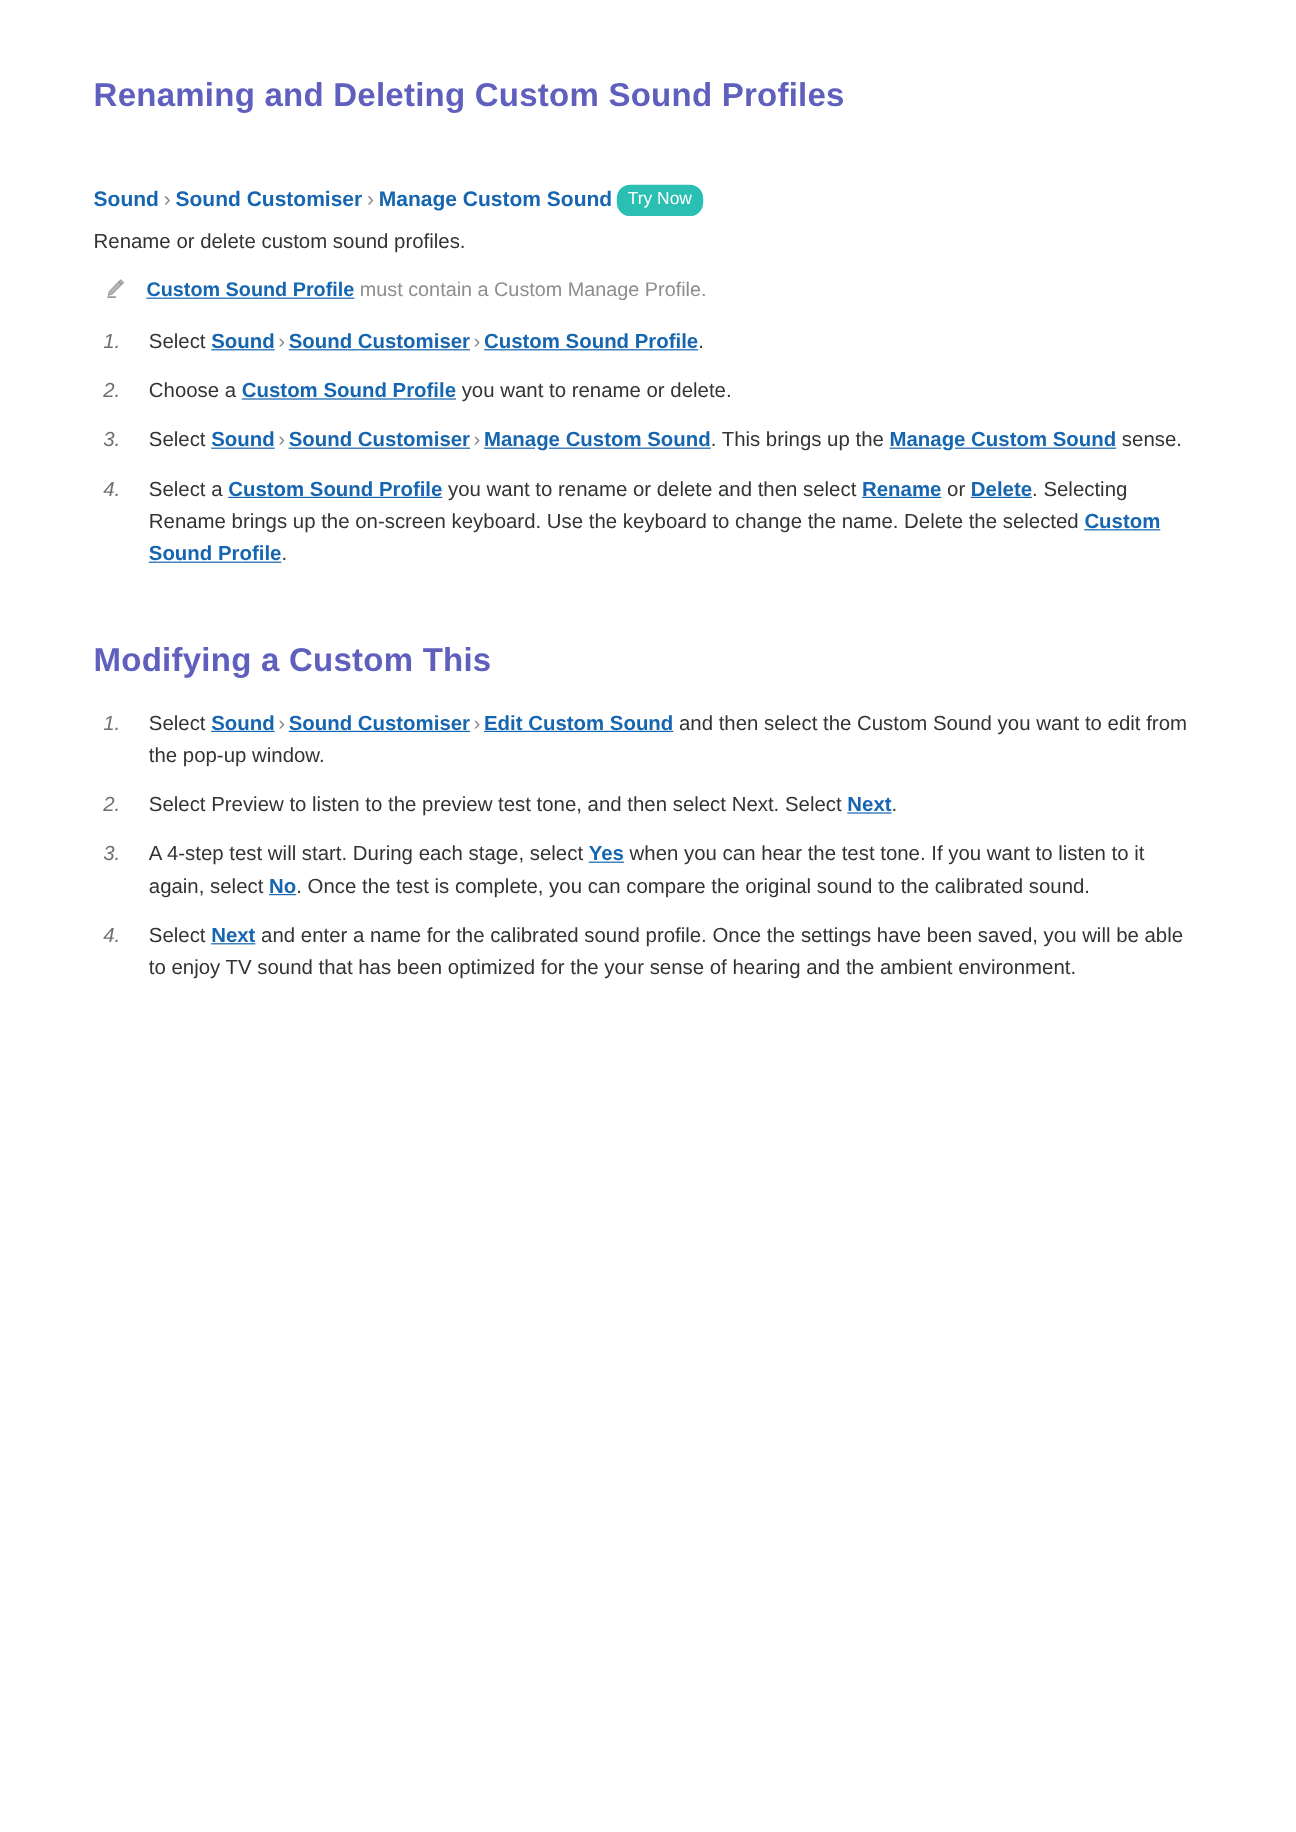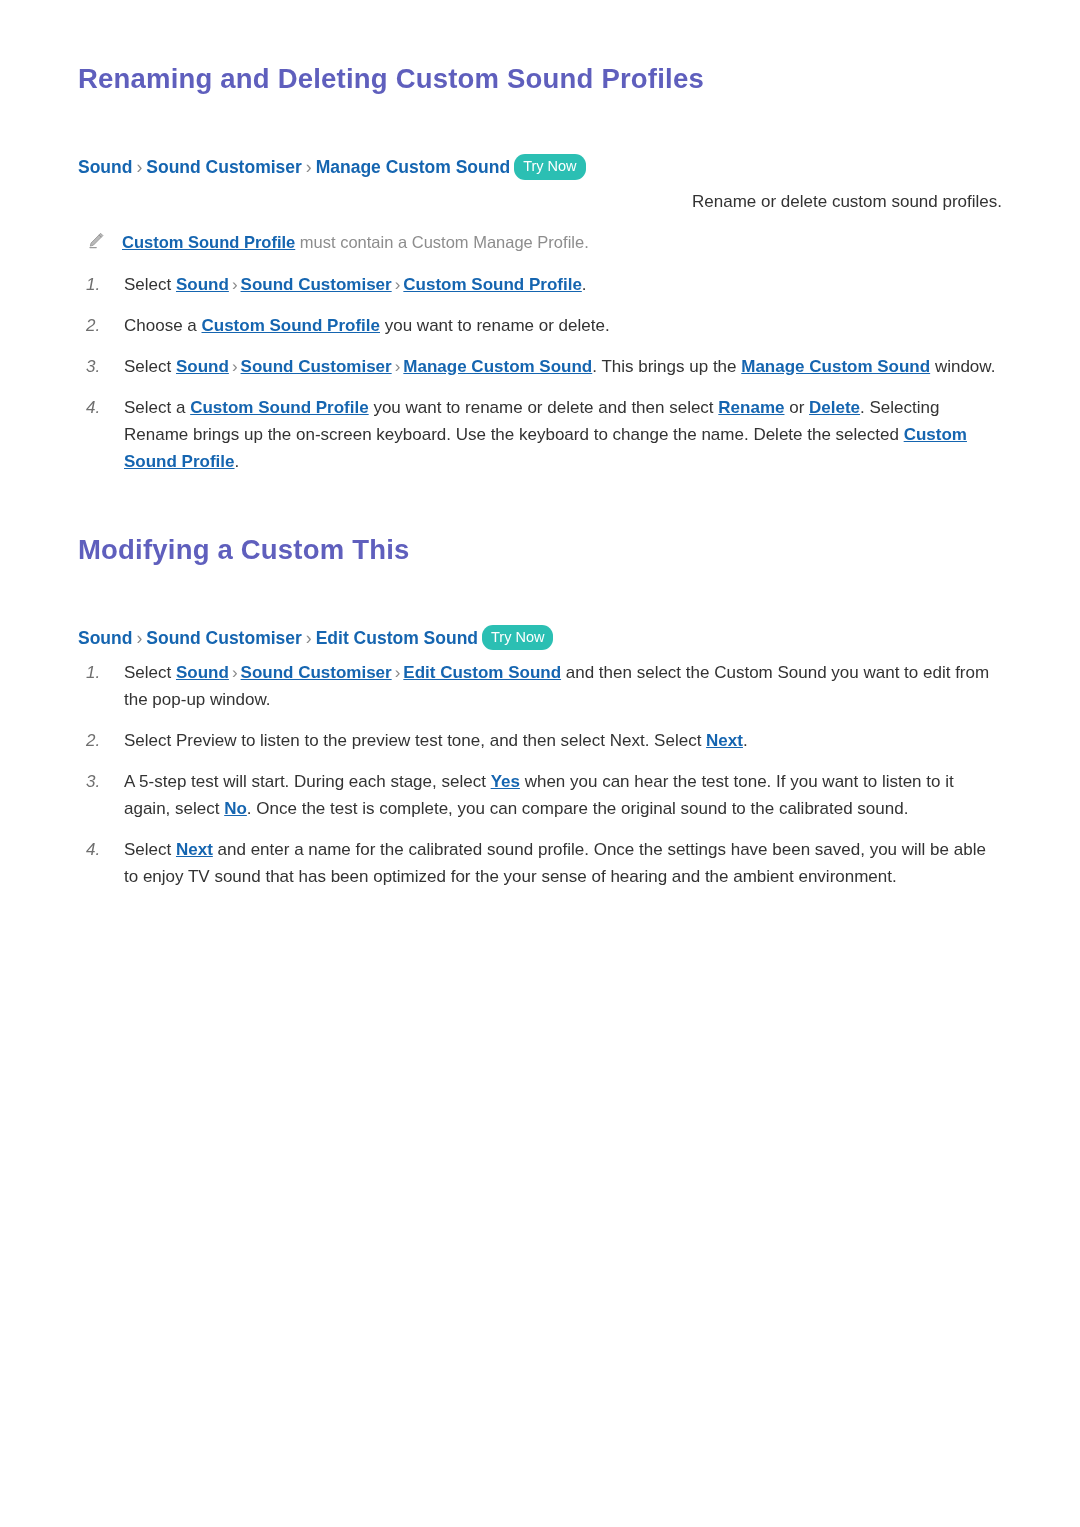--- a/index.html
+++ b/index.html
@@ -70,21 +70,20 @@
     white-space: nowrap;
     margin-top: 36px;
   }
 
   
   .intro {
     font-size: 17px;
     color: #333333;
     line-height: 26px;
     margin: 0 0 14px 0;
-    text-align: right;
   }
 
   
   .note {
     position: relative;
     padding-left: 44px;
     font-size: 16.5px;
     line-height: 26px;
     color: #8d8d8d;
     margin: 0 0 16px 0;
@@ -152,30 +151,29 @@
         <div class="breadcrumb"><span class="crumb">Sound</span><span class="sep">›</span><span class="crumb">Sound Customiser</span><span class="sep">›</span><span class="crumb">Manage Custom Sound</span><span class="try-now">Try Now</span></div>
         <p class="intro">Rename or delete custom sound profiles.</p>
         <div class="note"><span class="pencil-icon"><svg width="20" height="20" viewBox="0 0 20 20" xmlns="http://www.w3.org/2000/svg">
               <path d="M14.6 2.3 L16.9 4.6 L7.3 14.2 L4.3 15.1 L5.1 12.0 Z" fill="#b9b9b9" stroke="#9a9a9a" stroke-width="0.9" stroke-linejoin="round"></path>
               <path d="M13.0 3.9 L15.3 6.2" stroke="#8f8f8f" stroke-width="0.9"></path>
               <path d="M4.0 16.6 L10.2 16.6" stroke="#9a9a9a" stroke-width="1.4" stroke-linecap="round"></path>
             </svg></span><b class="term">Custom Sound Profile</b><span> must contain a Custom Manage Profile.</span></div>
         <ol class="steps">
           <li><span class="marker">1.</span><span>Select </span><b class="term">Sound</b><span class="sep-ol">›</span><b class="term">Sound Customiser</b><span class="sep-ol">›</span><b class="term">Custom Sound Profile</b><span>.</span></li>
           <li><span class="marker">2.</span><span>Choose a </span><b class="term">Custom Sound Profile</b><span> you want to rename or delete.</span></li>
-          <li><span class="marker">3.</span><span>Select </span><b class="term">Sound</b><span class="sep-ol">›</span><b class="term">Sound Customiser</b><span class="sep-ol">›</span><b class="term">Manage Custom Sound</b><span>. This brings up the </span><b class="term">Manage Custom Sound</b><span> window.</span></li>
+          <li><span class="marker">3.</span><span>Select </span><b class="term">Sound</b><span class="sep-ol">›</span><b class="term">Sound Customiser</b><span class="sep-ol">›</span><b class="term">Manage Custom Sound</b><span>. This brings up the </span><b class="term">Manage Custom Sound</b><span> sense.</span></li>
           <li><span class="marker">4.</span><span>Select a </span><b class="term">Custom Sound Profile</b><span> you want to rename or delete and then select </span><b class="term">Rename</b><span> or </span><b class="term">Delete</b><span>. Selecting Rename brings up the on-screen keyboard. Use the keyboard to change the name. Delete the selected </span><b class="term">Custom Sound Profile</b><span>.</span></li>
         </ol>
       </div>
       <div class="section">
         <div class="section-title-wrap">
           <h1 class="section-title">Modifying a Custom This</h1>
         </div>
-        <div class="breadcrumb"><span class="crumb">Sound</span><span class="sep">›</span><span class="crumb">Sound Customiser</span><span class="sep">›</span><span class="crumb">Edit Custom Sound</span><span class="try-now">Try Now</span></div>
         <ol class="steps">
           <li><span class="marker">1.</span><span>Select </span><b class="term">Sound</b><span class="sep-ol">›</span><b class="term">Sound Customiser</b><span class="sep-ol">›</span><b class="term">Edit Custom Sound</b><span> and then select the Custom Sound you want to edit from the pop-up window.</span></li>
           <li><span class="marker">2.</span><span>Select Preview to listen to the preview test tone, and then select Next. Select </span><b class="term">Next</b><span>.</span></li>
-          <li><span class="marker">3.</span><span>A 5-step test will start. During each stage, select </span><b class="term">Yes</b><span> when you can hear the test tone. If you want to listen to it again, select </span><b class="term">No</b><span>. Once the test is complete, you can compare the original sound to the calibrated sound.</span></li>
+          <li><span class="marker">3.</span><span>A 4-step test will start. During each stage, select </span><b class="term">Yes</b><span> when you can hear the test tone. If you want to listen to it again, select </span><b class="term">No</b><span>. Once the test is complete, you can compare the original sound to the calibrated sound.</span></li>
           <li><span class="marker">4.</span><span>Select </span><b class="term">Next</b><span> and enter a name for the calibrated sound profile. Once the settings have been saved, you will be able to enjoy TV sound that has been optimized for the your sense of hearing and the ambient environment.</span></li>
         </ol>
       </div>
     </div>
 </div>
 
 </body></html>

